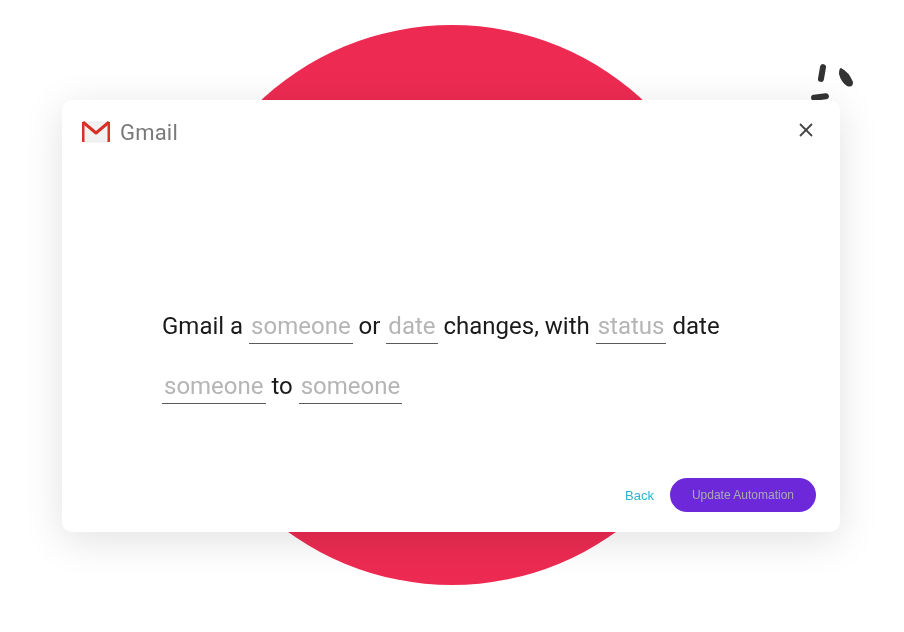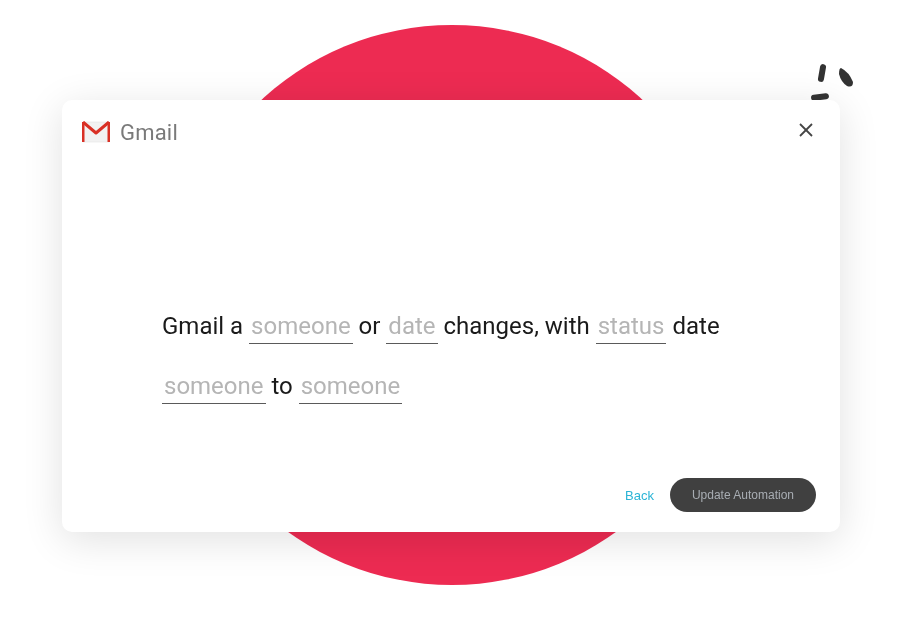--- a/index.html
+++ b/index.html
@@ -99,21 +99,21 @@
       gap: 16px;
     }
     .back-link {
       color: #2bb4d6;
       font-size: 13px;
       cursor: pointer;
       background: none;
       border: none;
     }
     .update-btn {
-      background: #404040;
+      background: #6d28d9;
       color: #a8adb3;
       border: none;
       border-radius: 18px;
       padding: 10px 22px;
       font-size: 12px;
       cursor: not-allowed;
     }
   </style>
 </head>
 <body>

